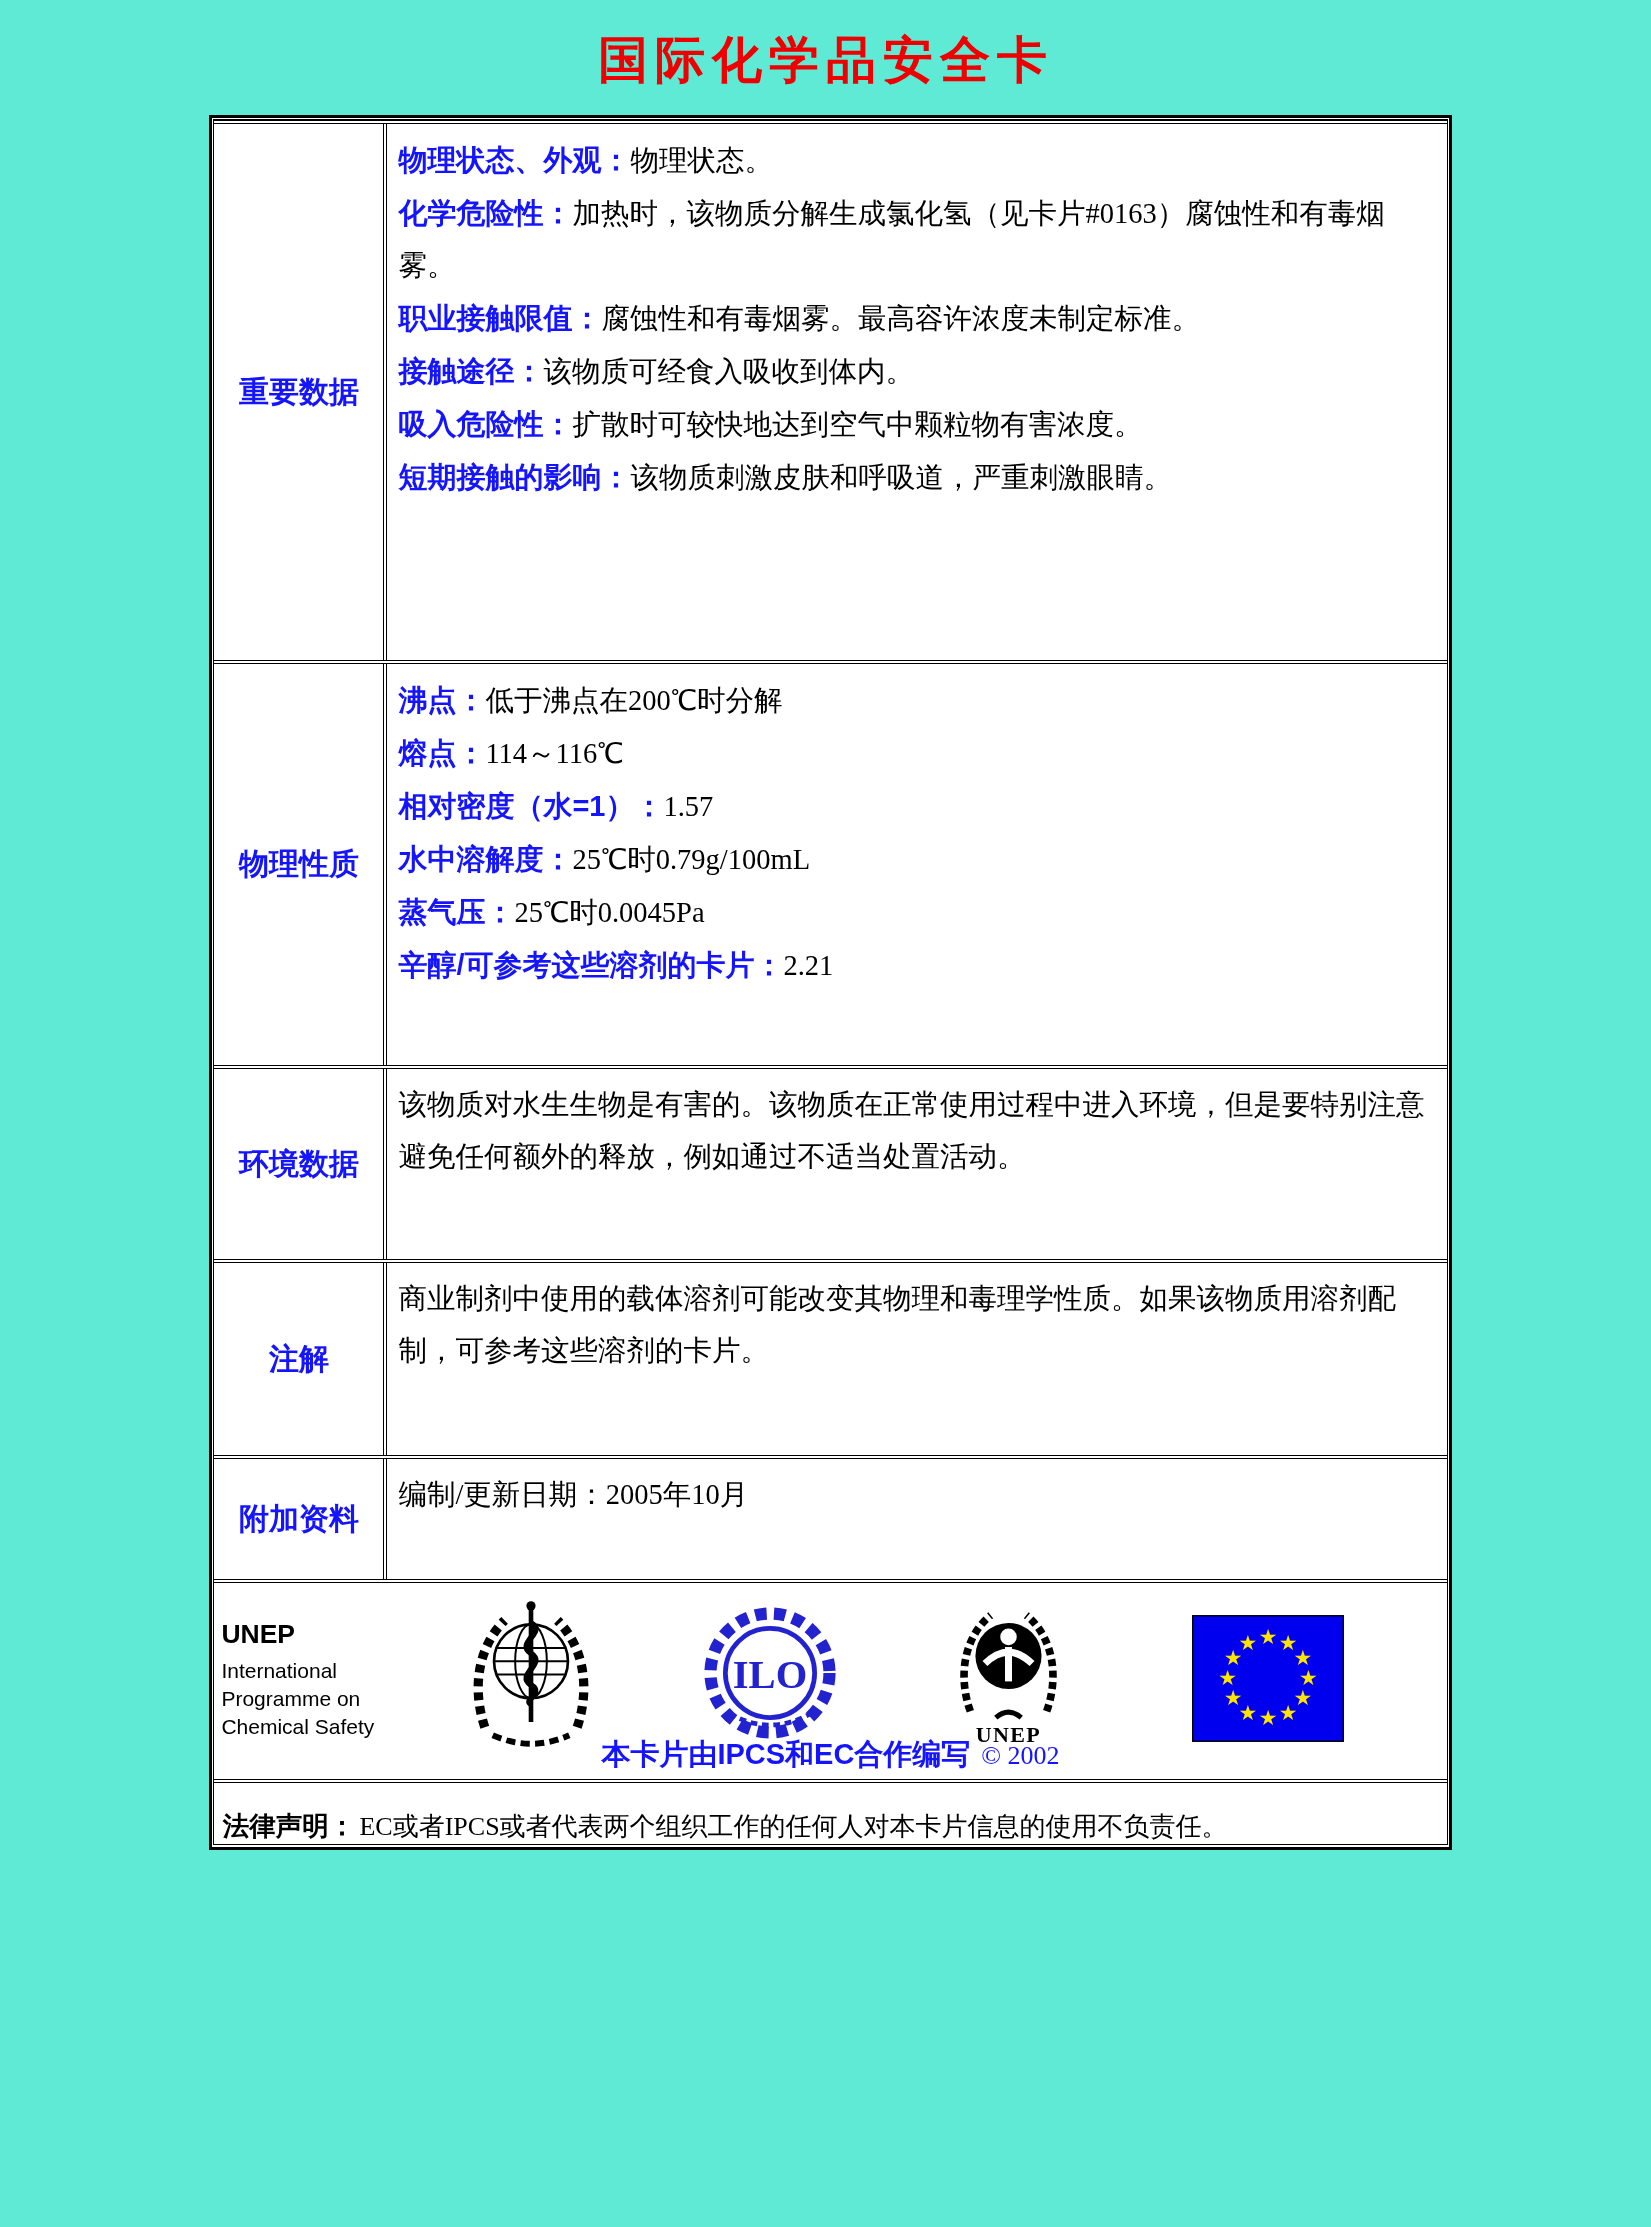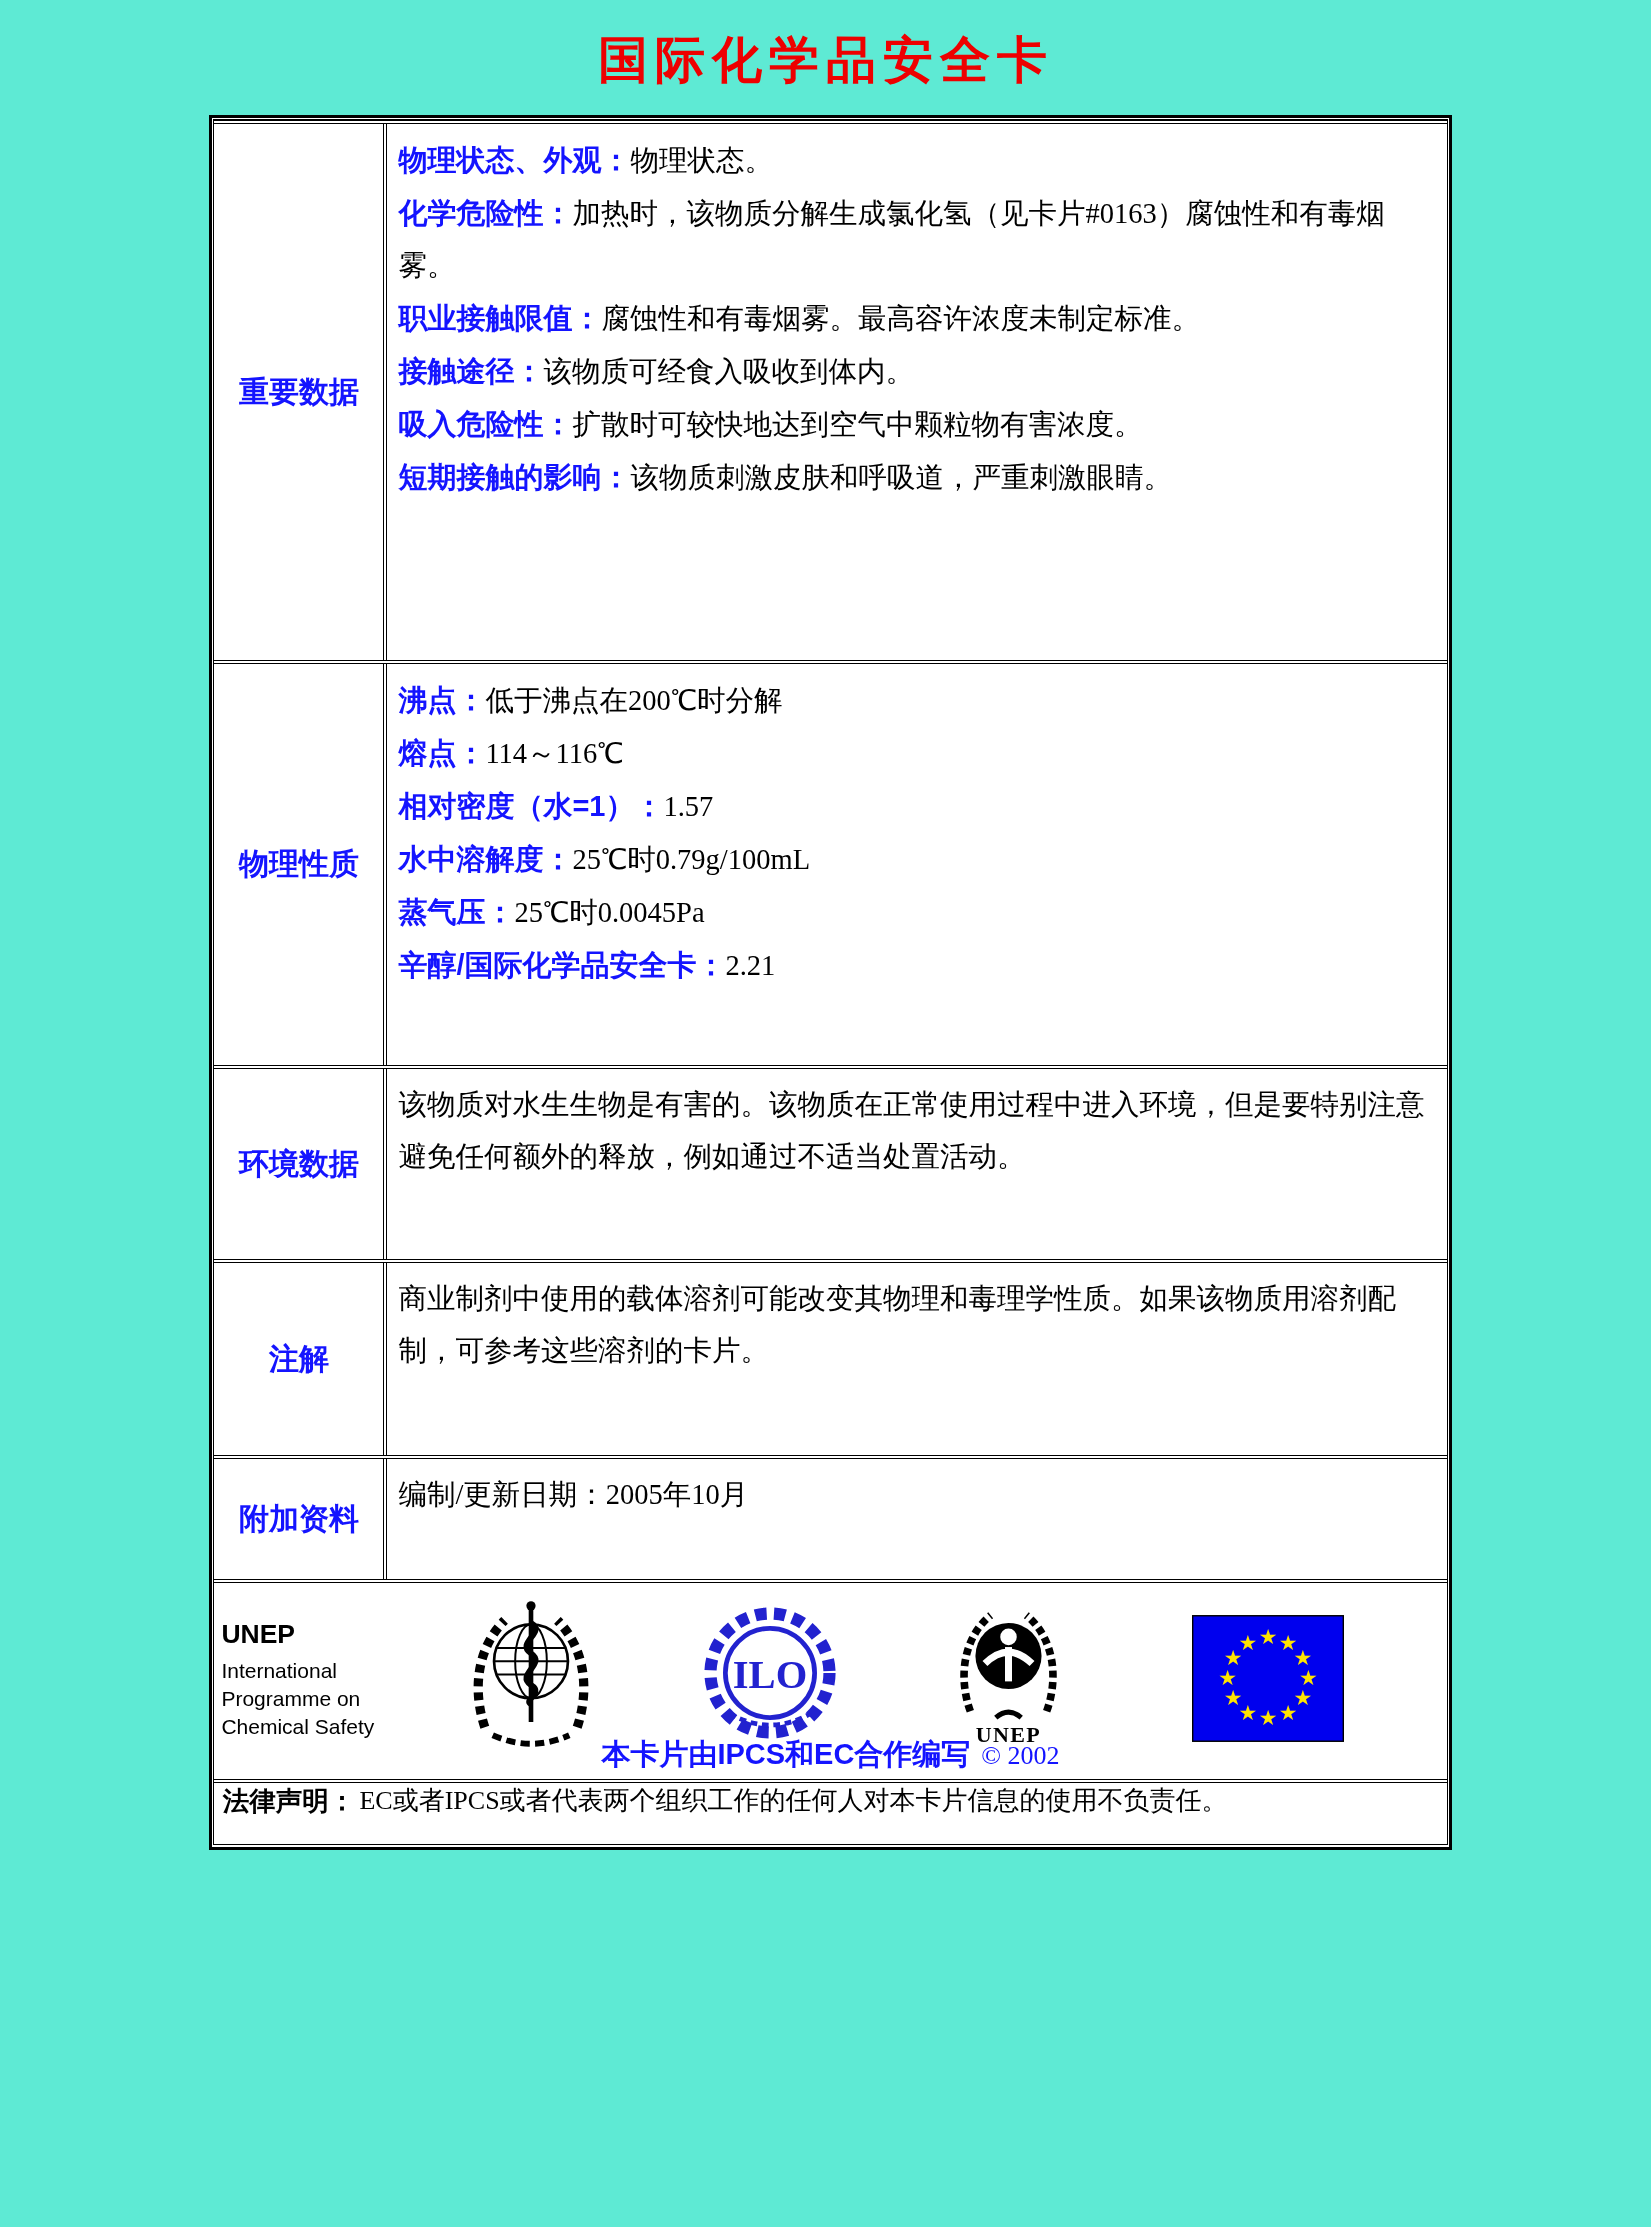--- a/index.html
+++ b/index.html
@@ -35,21 +35,21 @@
   .logo{position:absolute;}
   .who-logo{left:251px;top:11px;}
   .ilo-logo{left:488px;top:21px;}
   .unep-block{position:absolute;left:735px;top:16.7px;text-align:center;width:118px;}
   .unep-label{display:block;font-family:"Liberation Serif",serif;font-weight:bold;
         font-size:22px;letter-spacing:1.4px;margin-top:-4.2px;}
   .eu-flag{left:978px;top:32px;}
   .collab-line{position:absolute;left:0;right:0;bottom:4.2px;text-align:center;color:#1414ff;}
   .collab-text{font-family:"Liberation Sans",sans-serif;font-weight:bold;font-size:29px;}
   .collab-copy{font-family:"Liberation Serif",serif;font-size:26px;margin-left:11px;}
-  .legal-row{height:65px;align-items:flex-start;padding:0 8.4px;}
+  .legal-row{height:65px;align-items:flex-end;padding:0 8.4px;}
   .legal-k{font-family:"Liberation Sans",sans-serif;font-weight:bold;font-size:26.5px;}
   .legal-v{font-family:"Liberation Serif",serif;font-size:26px;margin-left:4.2px;}
 </style>
 </head>
 <body>
 
 <div class="page">
 
   <div class="doc-title">国际化学品安全卡</div>
 
@@ -70,21 +70,21 @@
       </div>
 
       <div class="row sep row-physical">
         <div class="label-cell">物理性质</div>
         <div class="content-cell">
           <div class="prop-line"><span class="k">沸点：</span><span class="v">低于沸点在200℃时分解</span></div>
           <div class="prop-line"><span class="k">熔点：</span><span class="v">114～116℃</span></div>
           <div class="prop-line"><span class="k">相对密度（水=1）：</span><span class="v">1.57</span></div>
           <div class="prop-line"><span class="k">水中溶解度：</span><span class="v">25℃时0.79g/100mL</span></div>
           <div class="prop-line"><span class="k">蒸气压：</span><span class="v">25℃时0.0045Pa</span></div>
-          <div class="prop-line"><span class="k">辛醇/国际化学品安全卡：</span><span class="v">2.21</span></div>
+          <div class="prop-line"><span class="k">辛醇/可参考这些溶剂的卡片：</span><span class="v">2.21</span></div>
         </div>
       </div>
 
       <div class="row sep row-environment">
         <div class="label-cell">环境数据</div>
         <div class="content-cell">
           <span class="v">该物质对水生生物是有害的。该物质在正常使用过程中进入环境，但是要特别注意避免任何额外的释放，例如通过不适当处置活动。</span>
         </div>
       </div>
 

